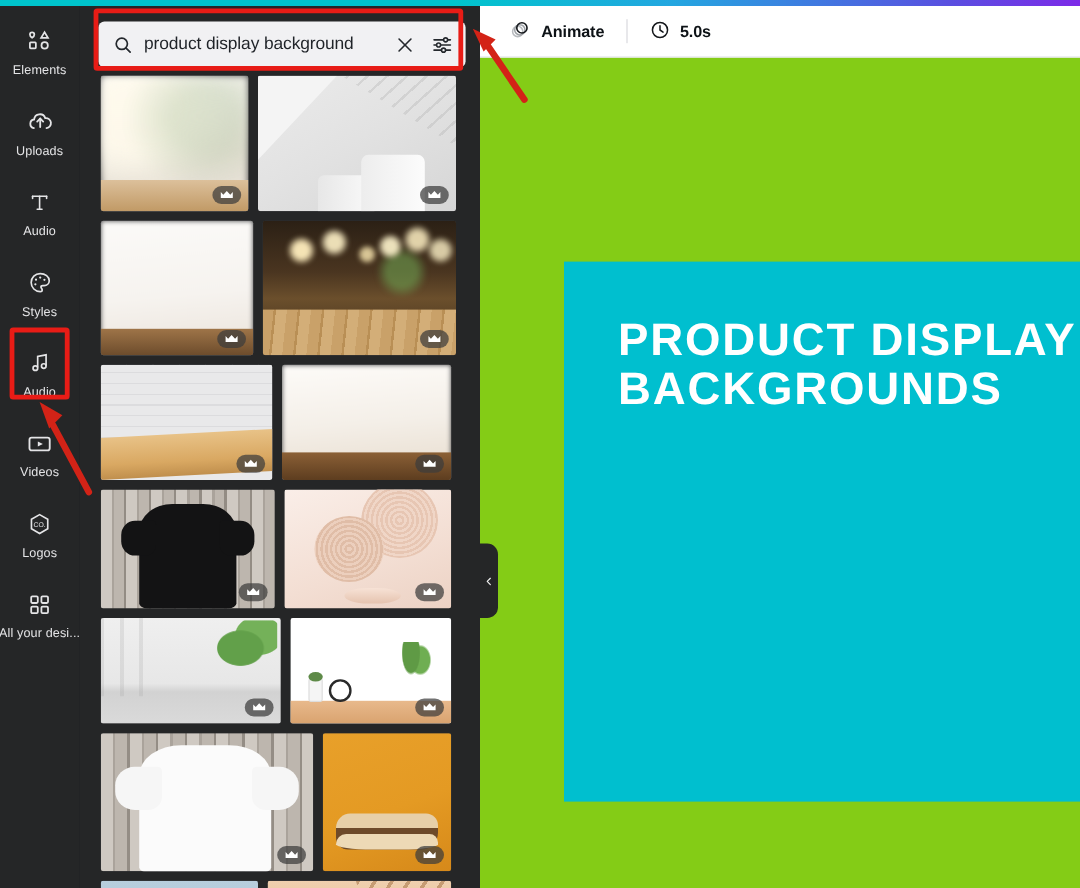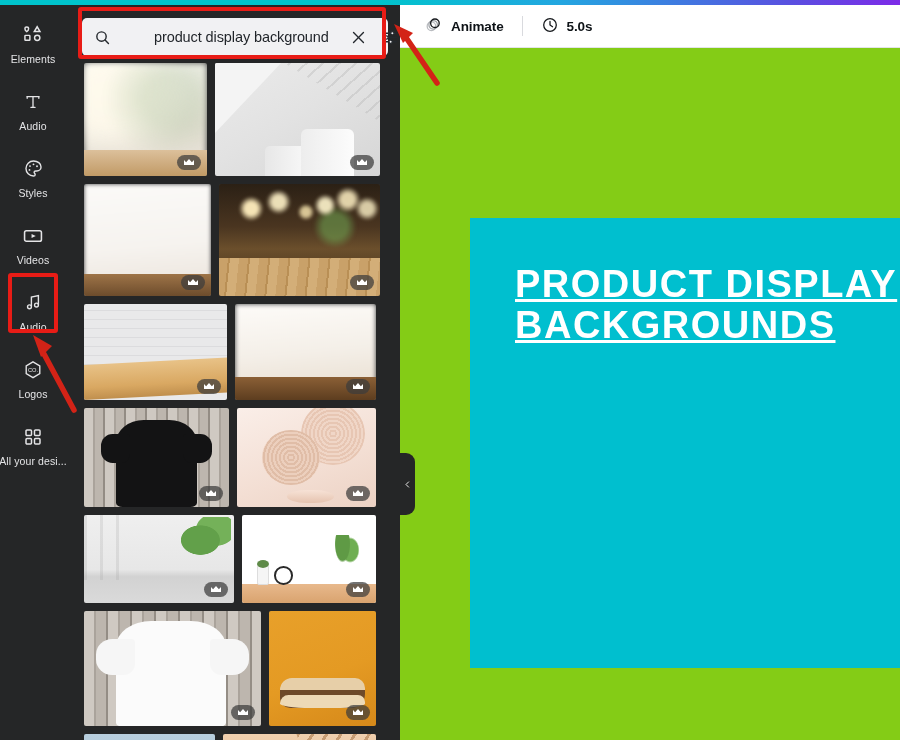--- a/index.html
+++ b/index.html
@@ -59,21 +59,21 @@
     background: #252627; z-index: 15;
   }
   .search-wrap { padding: 13px 12px 6px 16px; }
   .search-box {
     height: 38px; background: #f1f1f3; border-radius: 5px;
     display: flex; align-items: center; padding: 0 10px 0 12px; gap: 9px;
   }
   .search-box input {
     flex: 1; border: none; outline: none; background: transparent;
     font-family: "Liberation Sans", sans-serif;
-    font-size: 14.5px; color: #1f2328; letter-spacing: -.1px; margin-left: 34px;
+    font-size: 14.5px; color: #1f2328; letter-spacing: -.1px;
   }
   .si { flex: 0 0 auto; display: flex; align-items: center; cursor: pointer; }
 
   
   .hl-search {
     position: absolute; left: 78px; top: 7px;
     width: 308px; height: 52px;
     border: 4px solid #e81c16; border-radius: 3px;
     z-index: 32; pointer-events: none;
   }
@@ -121,21 +121,21 @@
 
   .design {
     position: absolute; left: 70px; top: 213px;
     width: 500px; height: 450px;
     background: #00bfcf; overflow: hidden;
   }
   .design-title {
     position: absolute; left: 45px; top: 46px;
     color: #ffffff; font-weight: bold;
     font-size: 38px; line-height: 1.08;
-    letter-spacing: 1.5px; white-space: pre-line; text-decoration: underline;
+    letter-spacing: 1.5px; white-space: pre-line;
   }
 
   
   .collapse {
     position: absolute; left: -1px; top: 448px;
     width: 16px; height: 62px;
     background: #252627;
     border-top-right-radius: 9px; border-bottom-right-radius: 9px;
     display: flex; align-items: center; justify-content: center;
     cursor: pointer; z-index: 25;
@@ -160,20 +160,30 @@
         <svg width="22" height="22" viewBox="0 0 24 24" fill="none" stroke="#e4e4e6" stroke-width="1.6">
           <path d="M5.2 3.2c-1.2 0-2 .9-2 1.9 0 1.8 2 3.1 2 3.1s2-1.3 2-3.1c0-1-.8-1.9-2-1.9z"></path>
           <path d="M16.5 3 L19.6 8.2 H13.4 Z"></path>
           <rect x="3.2" y="12.4" width="5.4" height="5.4" rx=".7"></rect>
           <circle cx="16.6" cy="15.1" r="2.9"></circle>
         </svg>
       </span>
       <span class="rail-lbl">Elements</span>
     </div>
 
+    <div class="rail-item">
+      <span class="rail-ico">
+        <svg width="23" height="23" viewBox="0 0 24 24" fill="none" stroke="#e4e4e6" stroke-width="1.6" stroke-linecap="round">
+          <path d="M6.5 17.5A3.8 3.8 0 0 1 6.7 10a5 5 0 0 1 9.7-1.2 3.6 3.6 0 0 1 1.1 8.7"></path>
+          <line x1="12" y1="16.5" x2="12" y2="9.2"></line>
+            <path d="M9.4 11.8 12 9.1l2.6 2.7"></path>
+        </svg>
+      </span>
+      <span class="rail-lbl">Uploads</span>
+    </div>
 
     <div class="rail-item">
       <span class="rail-ico">
         <svg width="20" height="20" viewBox="0 0 24 24" fill="none" stroke="#e4e4e6" stroke-width="1.6" stroke-linecap="round">
           <line x1="5" y1="5.5" x2="19" y2="5.5"></line>
             <line x1="12" y1="5.5" x2="12" y2="18.5"></line>
           <line x1="5" y1="5.5" x2="5" y2="7.6"></line>
             <line x1="19" y1="5.5" x2="19" y2="7.6"></line>
           <line x1="9.6" y1="18.5" x2="14.4" y2="18.5"></line>
         </svg>
@@ -190,37 +200,37 @@
           <circle cx="12" cy="7.2" r="1.05" fill="#e4e4e6" stroke="none"></circle>
           <circle cx="16" cy="9.4" r="1.05" fill="#e4e4e6" stroke="none"></circle>
           <circle cx="7.4" cy="13.6" r="1.05" fill="#e4e4e6" stroke="none"></circle>
         </svg>
       </span>
       <span class="rail-lbl">Styles</span>
     </div>
 
     <div class="rail-item">
       <span class="rail-ico">
-        <svg width="22" height="22" viewBox="0 0 24 24" fill="none" stroke="#e4e4e6" stroke-width="1.7">
-          <rect x="2.8" y="6.2" width="18.4" height="11.6" rx="2"></rect>
-          <path d="M10.4 9.8 15 12l-4.6 2.2z" fill="#e4e4e6" stroke="none"></path>
-        </svg>
-      </span>
-      <span class="rail-lbl">Videos</span>
-    </div>
-
-    <div class="rail-item">
-      <span class="rail-ico">
         <svg width="21" height="21" viewBox="0 0 24 24" fill="none" stroke="#e4e4e6" stroke-width="1.6">
           <path d="M9.6 16.4V5.8l8-1.6v10.4"></path>
           <circle cx="7.4" cy="16.9" r="2.2"></circle>
             <circle cx="15.4" cy="14.9" r="2.2"></circle>
         </svg>
       </span>
       <span class="rail-lbl">Audio</span>
+    </div>
+
+    <div class="rail-item">
+      <span class="rail-ico">
+        <svg width="22" height="22" viewBox="0 0 24 24" fill="none" stroke="#e4e4e6" stroke-width="1.7">
+          <rect x="2.8" y="6.2" width="18.4" height="11.6" rx="2"></rect>
+          <path d="M10.4 9.8 15 12l-4.6 2.2z" fill="#e4e4e6" stroke="none"></path>
+        </svg>
+      </span>
+      <span class="rail-lbl">Videos</span>
     </div>
 
     <div class="rail-item">
       <span class="rail-ico">
         <svg width="22" height="22" viewBox="0 0 24 24" fill="none" stroke="#e4e4e6" stroke-width="1.5">
           <path d="M12 3.1 19.4 7.4v8.6L12 20.3 4.6 16V7.4z"></path>
           <text x="12" y="14.3" font-size="6.2" fill="#e4e4e6" stroke="none" text-anchor="middle" font-family="Liberation Sans, sans-serif">CO.</text>
         </svg>
       </span>
       <span class="rail-lbl">Logos</span>

